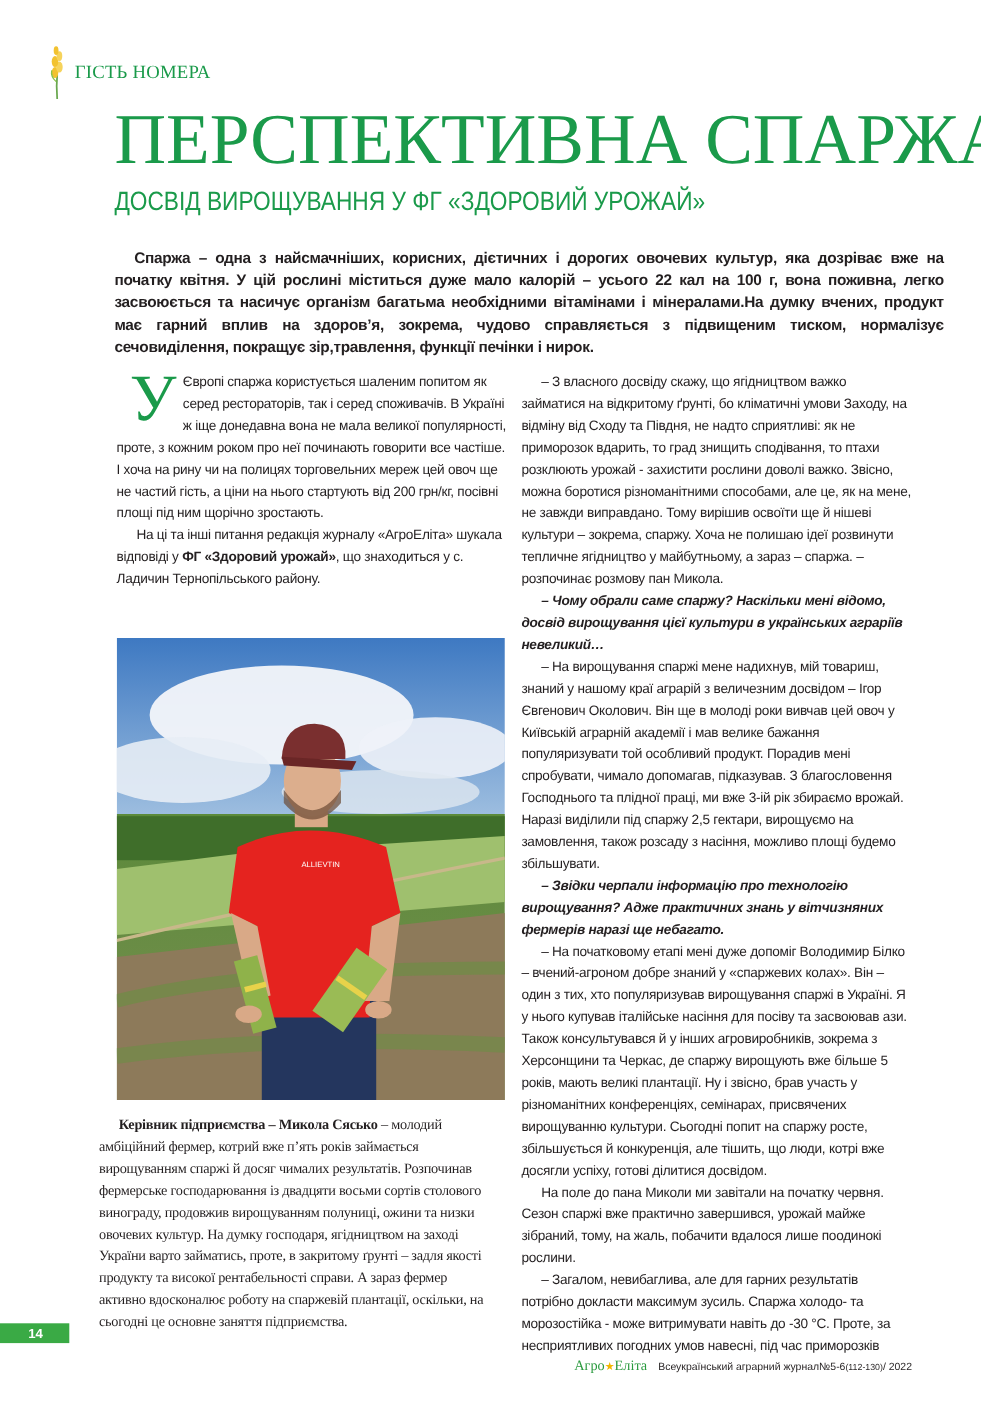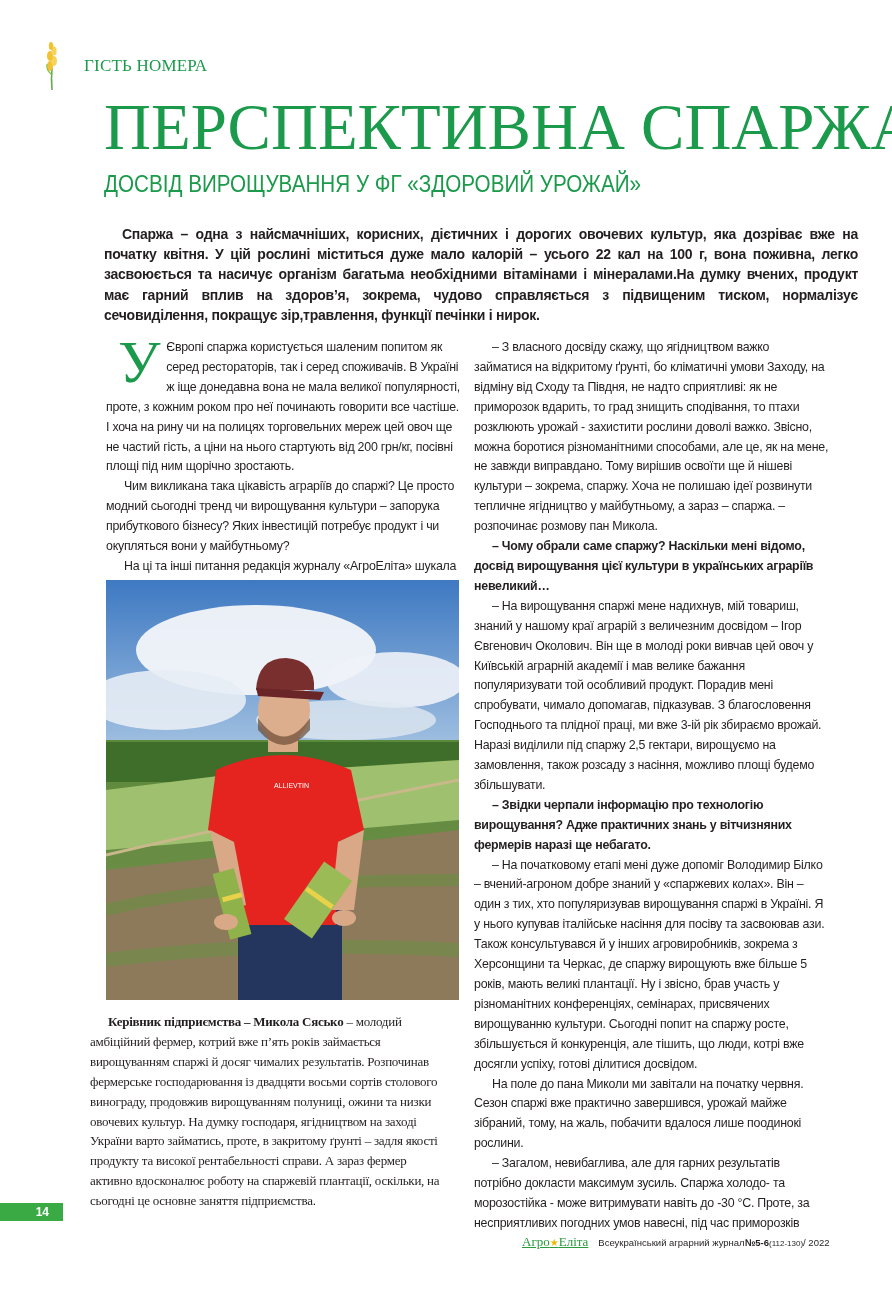--- a/index.html
+++ b/index.html
@@ -1,36 +1,36 @@
 <!DOCTYPE html>
 <html><head>
 <meta charset="utf-8">
 <style>
   html, body { margin: 0; padding: 0; background: #ffffff; }
   body { width: 892px; height: 1296px; position: relative; overflow: hidden; font-family: "Liberation Sans", sans-serif; color: #231f20; }
   .section-tag { position: absolute; left: 42px; top: 40px; display: flex; align-items: center; }
   .wheat { width: 20px; height: 52px; margin-right: 6px; }
-  .section-label { font-family: "Liberation Serif", serif; font-size: 17px; color: #1a9a4a; letter-spacing: 0.2px; margin-left: 16px; }
+  .section-label { font-family: "Liberation Serif", serif; font-size: 17px; color: #1a9a4a; letter-spacing: 0.2px; }
   .title { position: absolute; left: 104px; top: 90px; font-family: Liberation Serif, serif; font-size: 65px; color: #1a9a4a; font-weight: normal; margin: 0; letter-spacing: 0px; white-space: nowrap; }
   .subtitle { position: absolute; left: 104px; top: 170px; font-family: "Liberation Sans Narrow", "Liberation Sans", sans-serif; font-size: 24px; color: #1a9a4a; margin: 0; font-weight: normal; transform: scaleX(0.86); transform-origin: left; white-space: nowrap; }
   .lead { position: absolute; left: 104px; top: 224px; width: 754px; font-size: 14px; line-height: 20.2px; font-weight: bold; text-align: justify; margin: 0; text-indent: 18px; letter-spacing: -0.25px; }
   .col { position: absolute; top: 338px; width: 355px; font-size: 12.4px; line-height: 19.9px; letter-spacing: -0.25px; }
   .col p { margin: 0; text-indent: 18px; }
   .col p.noindent { text-indent: 0; }
   .col-left { left: 106px; }
   .col-right { left: 474px; width: 356px; }
   .dropcap { float: left; font-family: "Liberation Serif", serif; font-size: 60px; line-height: 44px; color: #1a9a4a; margin: 2px 6px -4px 12px; }
-  .q { font-weight: bold; }
+  .q { font-weight: bold; font-style: italic; }
   .photo { position: absolute; left: 106px; top: 580px; width: 353px; height: 420px; overflow: hidden; }
   .caption { position: absolute; left: 90px; top: 1012px; width: 355px; font-size: 13px; line-height: 19.9px; letter-spacing: -0.25px; margin: 0; text-indent: 18px; font-family: Liberation Serif, serif; }
-  .page-num { position: absolute; left: 0; top: 1203px; width: 63px; height: 18px; background: #3aaa45; color: #fff; font-size: 12px; font-weight: bold; text-align: right; box-sizing: border-box; padding-right: 14px; line-height: 18px; }
+  .page-num { position: absolute; left: 0; top: 1203px; width: 63px; height: 18px; background: #3aaa45; color: #fff; font-size: 12px; font-weight: bold; text-align: right; box-sizing: border-box; padding-right: 24px; line-height: 18px; }
   .footer { position: absolute; left: 522px; top: 1204px; display: flex; align-items: baseline; font-size: 9.5px; white-space: nowrap; }
-  .brand { font-family: "Liberation Serif", serif; font-size: 13px; color: #2a9a3e; margin-right: 10px; text-decoration: underline; }
+  .brand { font-family: "Liberation Serif", serif; font-size: 13px; color: #2a9a3e; margin-right: 10px; }
   .brand .star { color: #f2b800; font-size: 10px; }
-  .issue { font-weight: bold; margin-top: 33px; }
+  .issue { font-weight: normal; margin-top: 33px; }
   .small { font-size: 8px; }
 </style>
 </head>
 <body>
 
 <div class="section-tag">
   <svg class="wheat" viewBox="0 0 20 52">
     <path d="M10 50 Q9 38 10 28" stroke="#6aa84f" stroke-width="1.6" fill="none"></path>
     <ellipse cx="8" cy="26" rx="3" ry="5" fill="#f2c230"></ellipse>
     <ellipse cx="12" cy="21" rx="3" ry="5" fill="#f6d35b"></ellipse>
@@ -42,21 +42,20 @@
   <span class="section-label">ГІСТЬ НОМЕРА</span>
 </div>
 
 <h1 class="title">ПЕРСПЕКТИВНА СПАРЖА:</h1>
 <h2 class="subtitle">ДОСВІД ВИРОЩУВАННЯ У ФГ «ЗДОРОВИЙ УРОЖАЙ»</h2>
 
 <p class="lead">Спаржа – одна з найсмачніших, корисних, дієтичних і дорогих овочевих культур, яка дозріває вже на початку квітня. У цій рослині міститься дуже мало калорій – усього 22 кал на 100 г, вона поживна, легко засвоюється та насичує організм багатьма необхідними вітамінами і мінералами.На думку вчених, продукт має гарний вплив на здоров’я, зокрема, чудово справляється з підвищеним тиском, нормалізує сечовиділення, покращує зір,травлення, функції печінки і нирок.</p>
 
 <div class="col col-left">
   <p class="noindent"><span class="dropcap">У</span><span>Європі спаржа користується шаленим попитом як серед рестораторів, так і серед споживачів. В Україні ж іще донедавна вона не мала великої популярності, проте, з кожним роком про неї починають говорити все частіше. І хоча на рину чи на полицях торговельних мереж цей овоч ще не частий гість, а ціни на нього стартують від 200 грн/кг, посівні площі під ним щорічно зростають.</span></p>
-  <p>Чим викликана така цікавість аграріїв до спаржі? Це просто модний сьогодні тренд чи вирощування культури – запорука прибуткового бізнесу? Яких інвестицій потребує продукт і чи окупляться вони у майбутньому?</p>
   <p><span>На ці та інші питання редакція журналу «АгроЕліта» шукала відповіді у </span><b>ФГ «Здоровий урожай»</b><span>, що знаходиться у с. Ладичин Тернопільського району.</span></p>
 </div>
 
 <div class="photo">
   <svg width="353" height="420" viewBox="0 0 353 420">
     <defs>
       <linearGradient id="sky" x1="0" y1="0" x2="0" y2="1">
         <stop offset="0" stop-color="#3e79c2"></stop>
         <stop offset="1" stop-color="#9fbfe0"></stop>
       </linearGradient>

